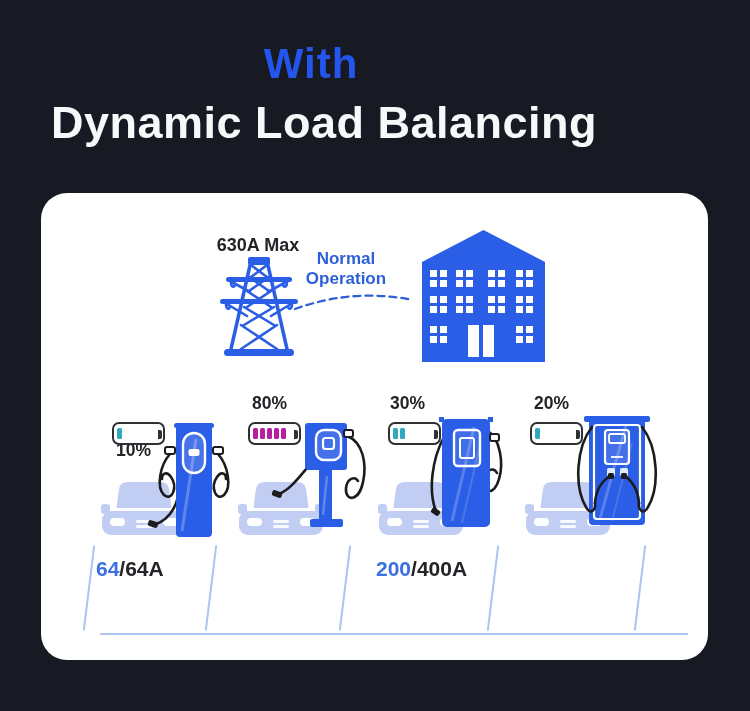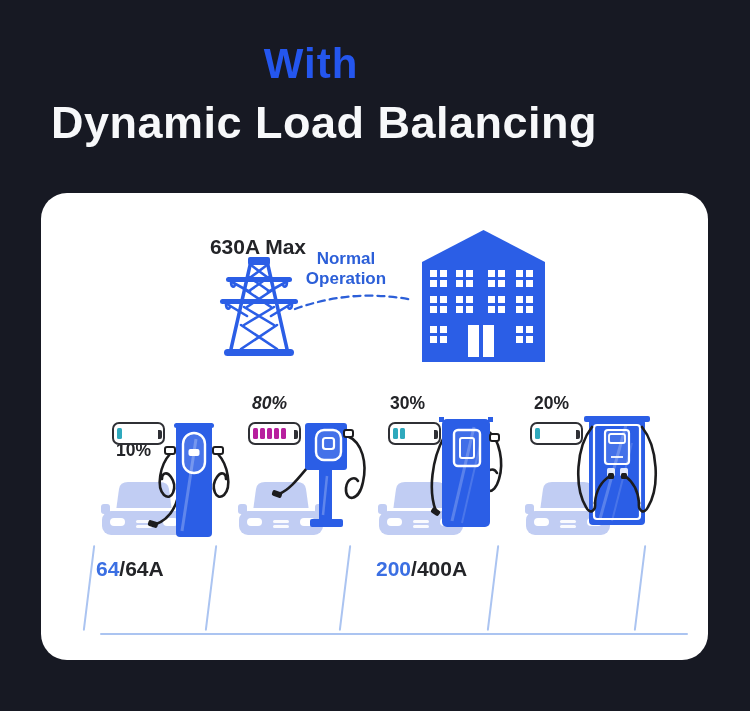--- a/index.html
+++ b/index.html
@@ -17,21 +17,21 @@
     position:absolute;top:97px;left:0;width:648px;text-align:center;
     font-size:45px;font-weight:800;letter-spacing:0.5px;color:var(--title);
   }
   
   .card{
     position:absolute;left:41px;top:193px;width:667px;height:467px;
     background:var(--card);border-radius:26px;overflow:hidden;
   }
   .supply-label{
     position:absolute;left:217px;top:42px;transform:translateX(-50%);
-    font-size:21px;font-weight:600;color:var(--ink);white-space:nowrap;
+    font-size:18px;font-weight:600;color:var(--ink);white-space:nowrap;
   }
   .mode-label{
     position:absolute;left:305px;top:56px;transform:translateX(-50%);
     text-align:center;font-size:17px;font-weight:800;line-height:1.2;
     color:var(--mode_blue);white-space:nowrap;
   }
   .abs{position:absolute;}
   svg{display:block;overflow:visible;}
   
   .station{position:absolute;top:200px;width:120px;height:250px;}
@@ -208,21 +208,21 @@
       <rect x="12" y="2" width="40" height="5" rx="2.5" fill="var(--graphic)"></rect>
       <path d="M20,110 L34,18" stroke="rgba(255,255,255,.25)" stroke-width="3"></path>
       <rect x="21" y="12" width="22" height="40" rx="11" fill="rgba(255,255,255,.14)" stroke="#fff" stroke-width="2.4"></rect>
       <rect x="26.5" y="28" width="11" height="7" rx="2" fill="#fff"></rect>
     </svg>
     <div class="value">
       <span class="v-used">64</span><span class="v-cap">/64A</span>
     </div>
   </div>
 
-  <div class="station" style="left:190px;font-style:italic;">
+  <div class="station" style="left:190px;">
     <div class="pct" style="left:21px;">80%</div>
     <div class="battery" style="left:17px;">
       <div class="batt-body">
           <div class="bar" style="background: rgb(184, 31, 158);"></div>
           <div class="bar" style="background: rgb(184, 31, 158);"></div>
           <div class="bar" style="background: rgb(184, 31, 158);"></div>
           <div class="bar" style="background: rgb(184, 31, 158);"></div>
           <div class="bar" style="background: rgb(184, 31, 158);"></div>
         </div>
         <div class="batt-nub"></div>

